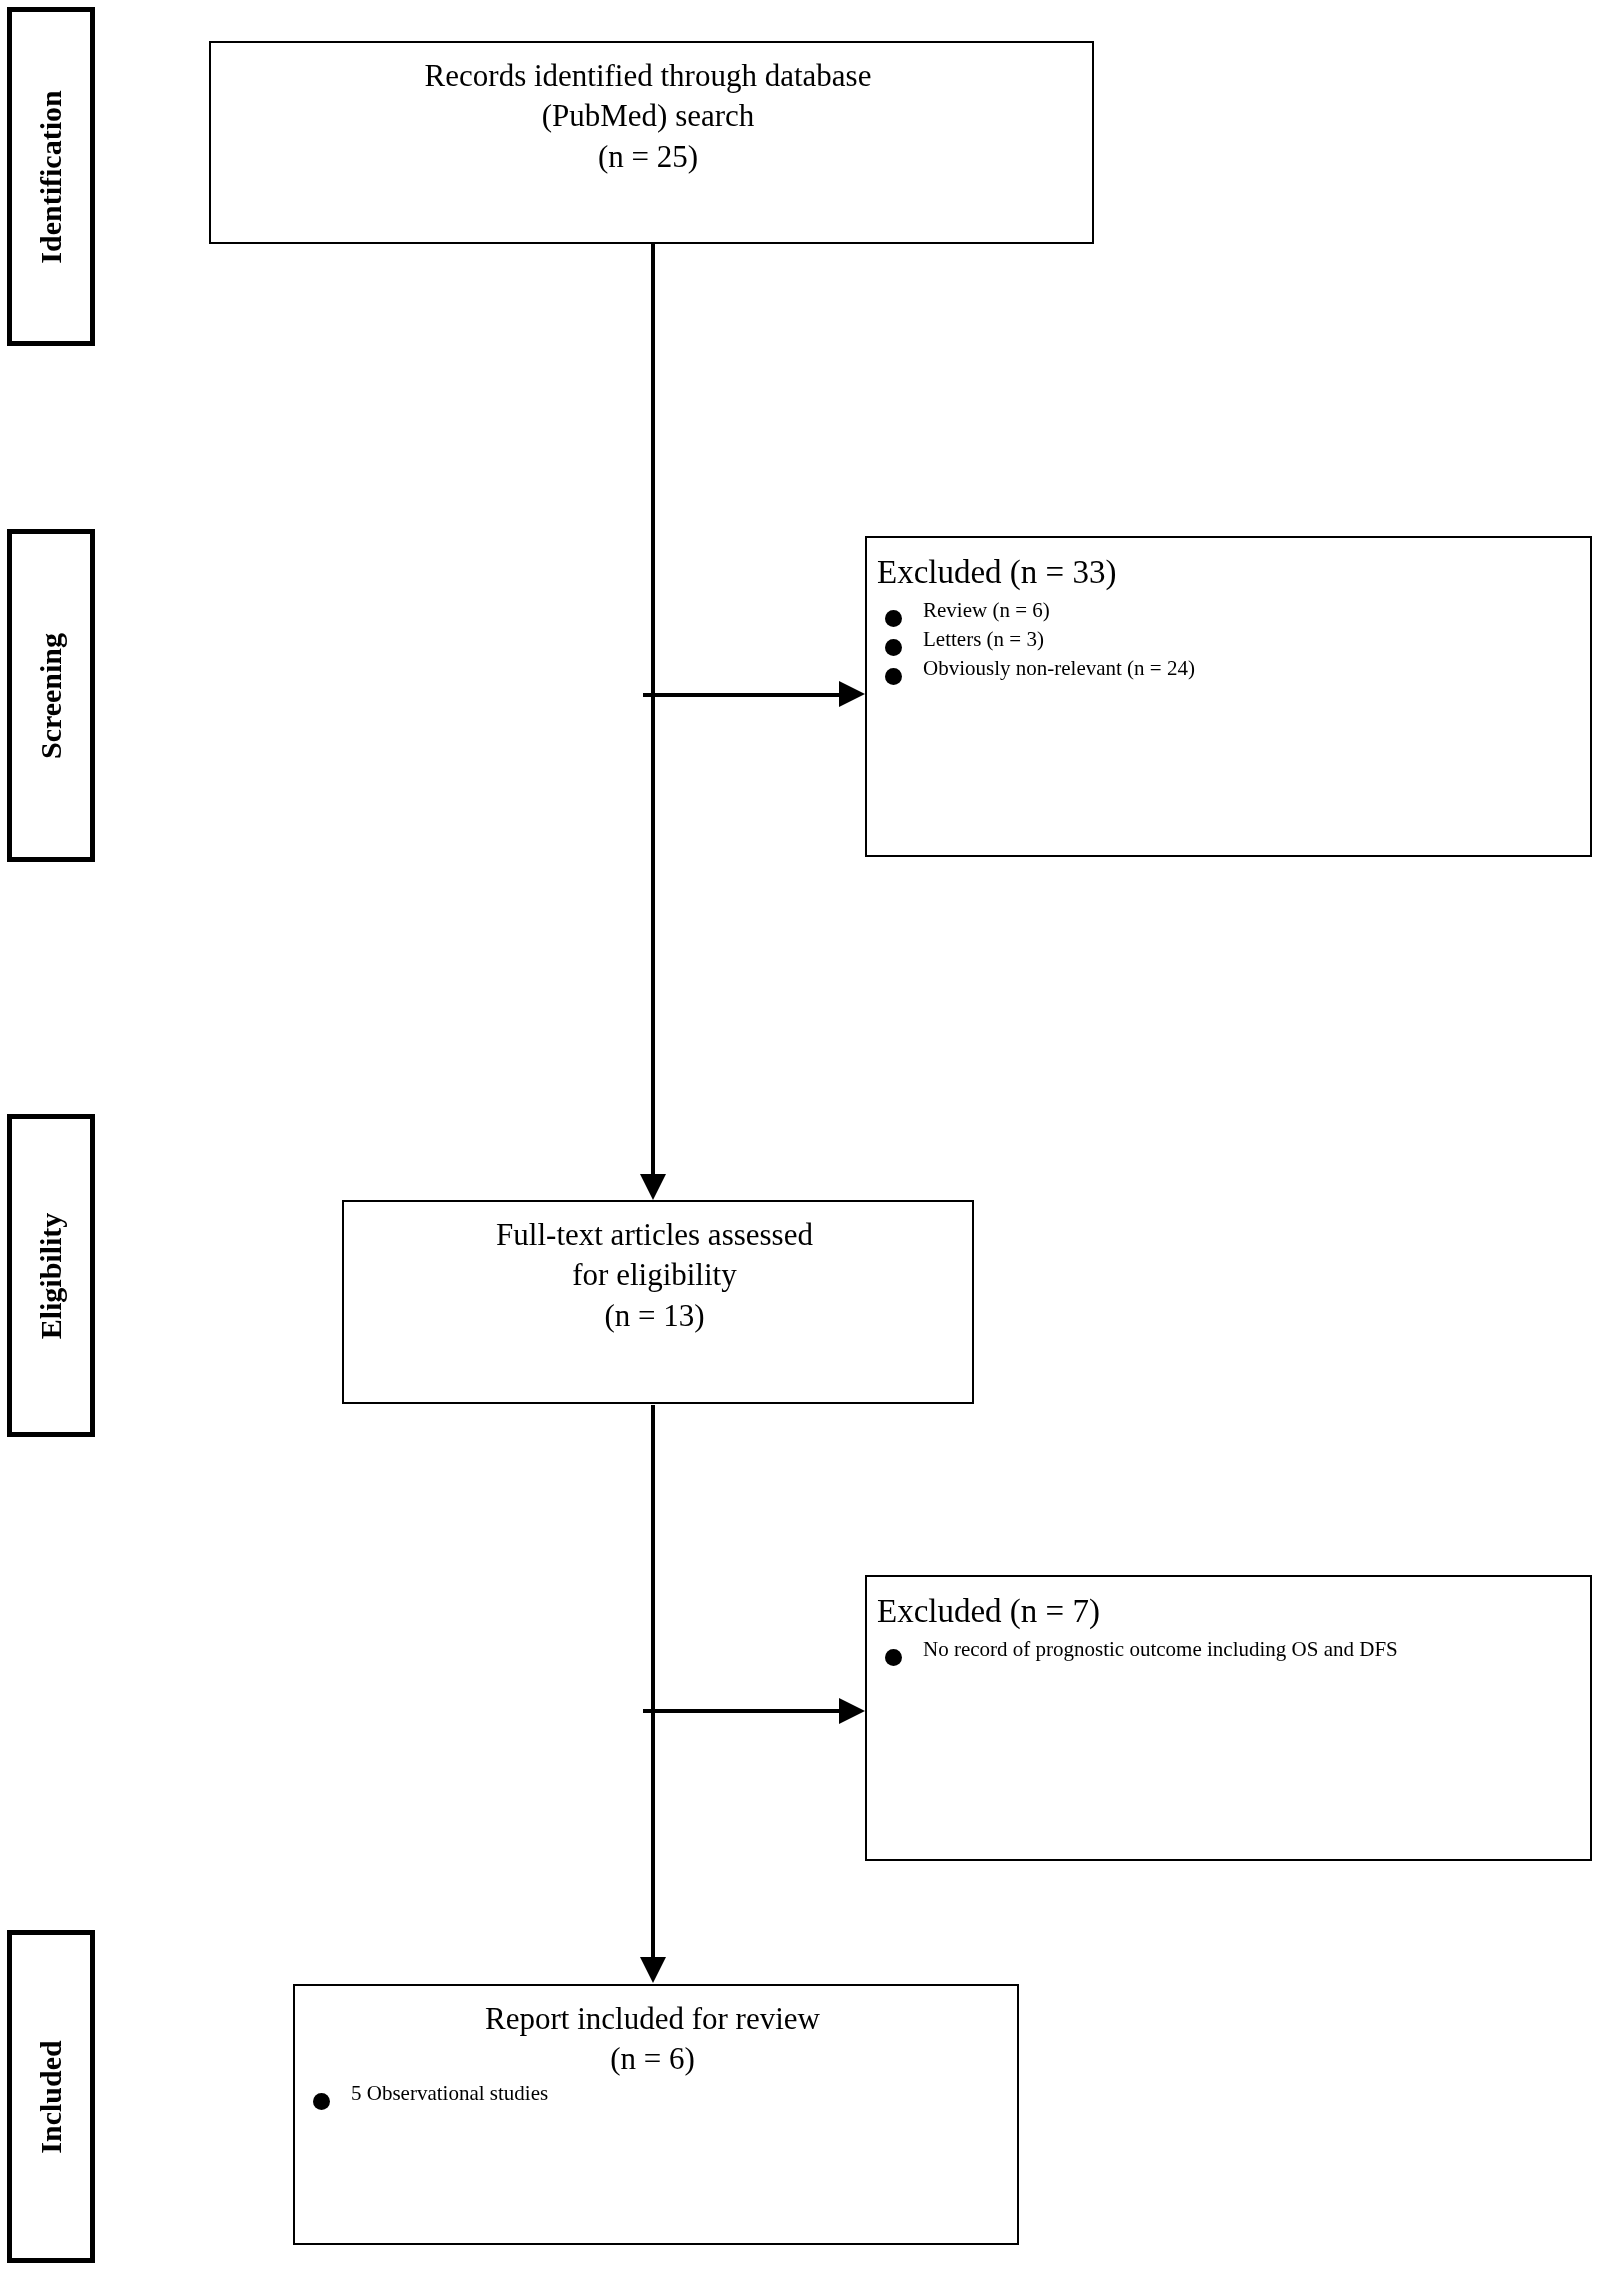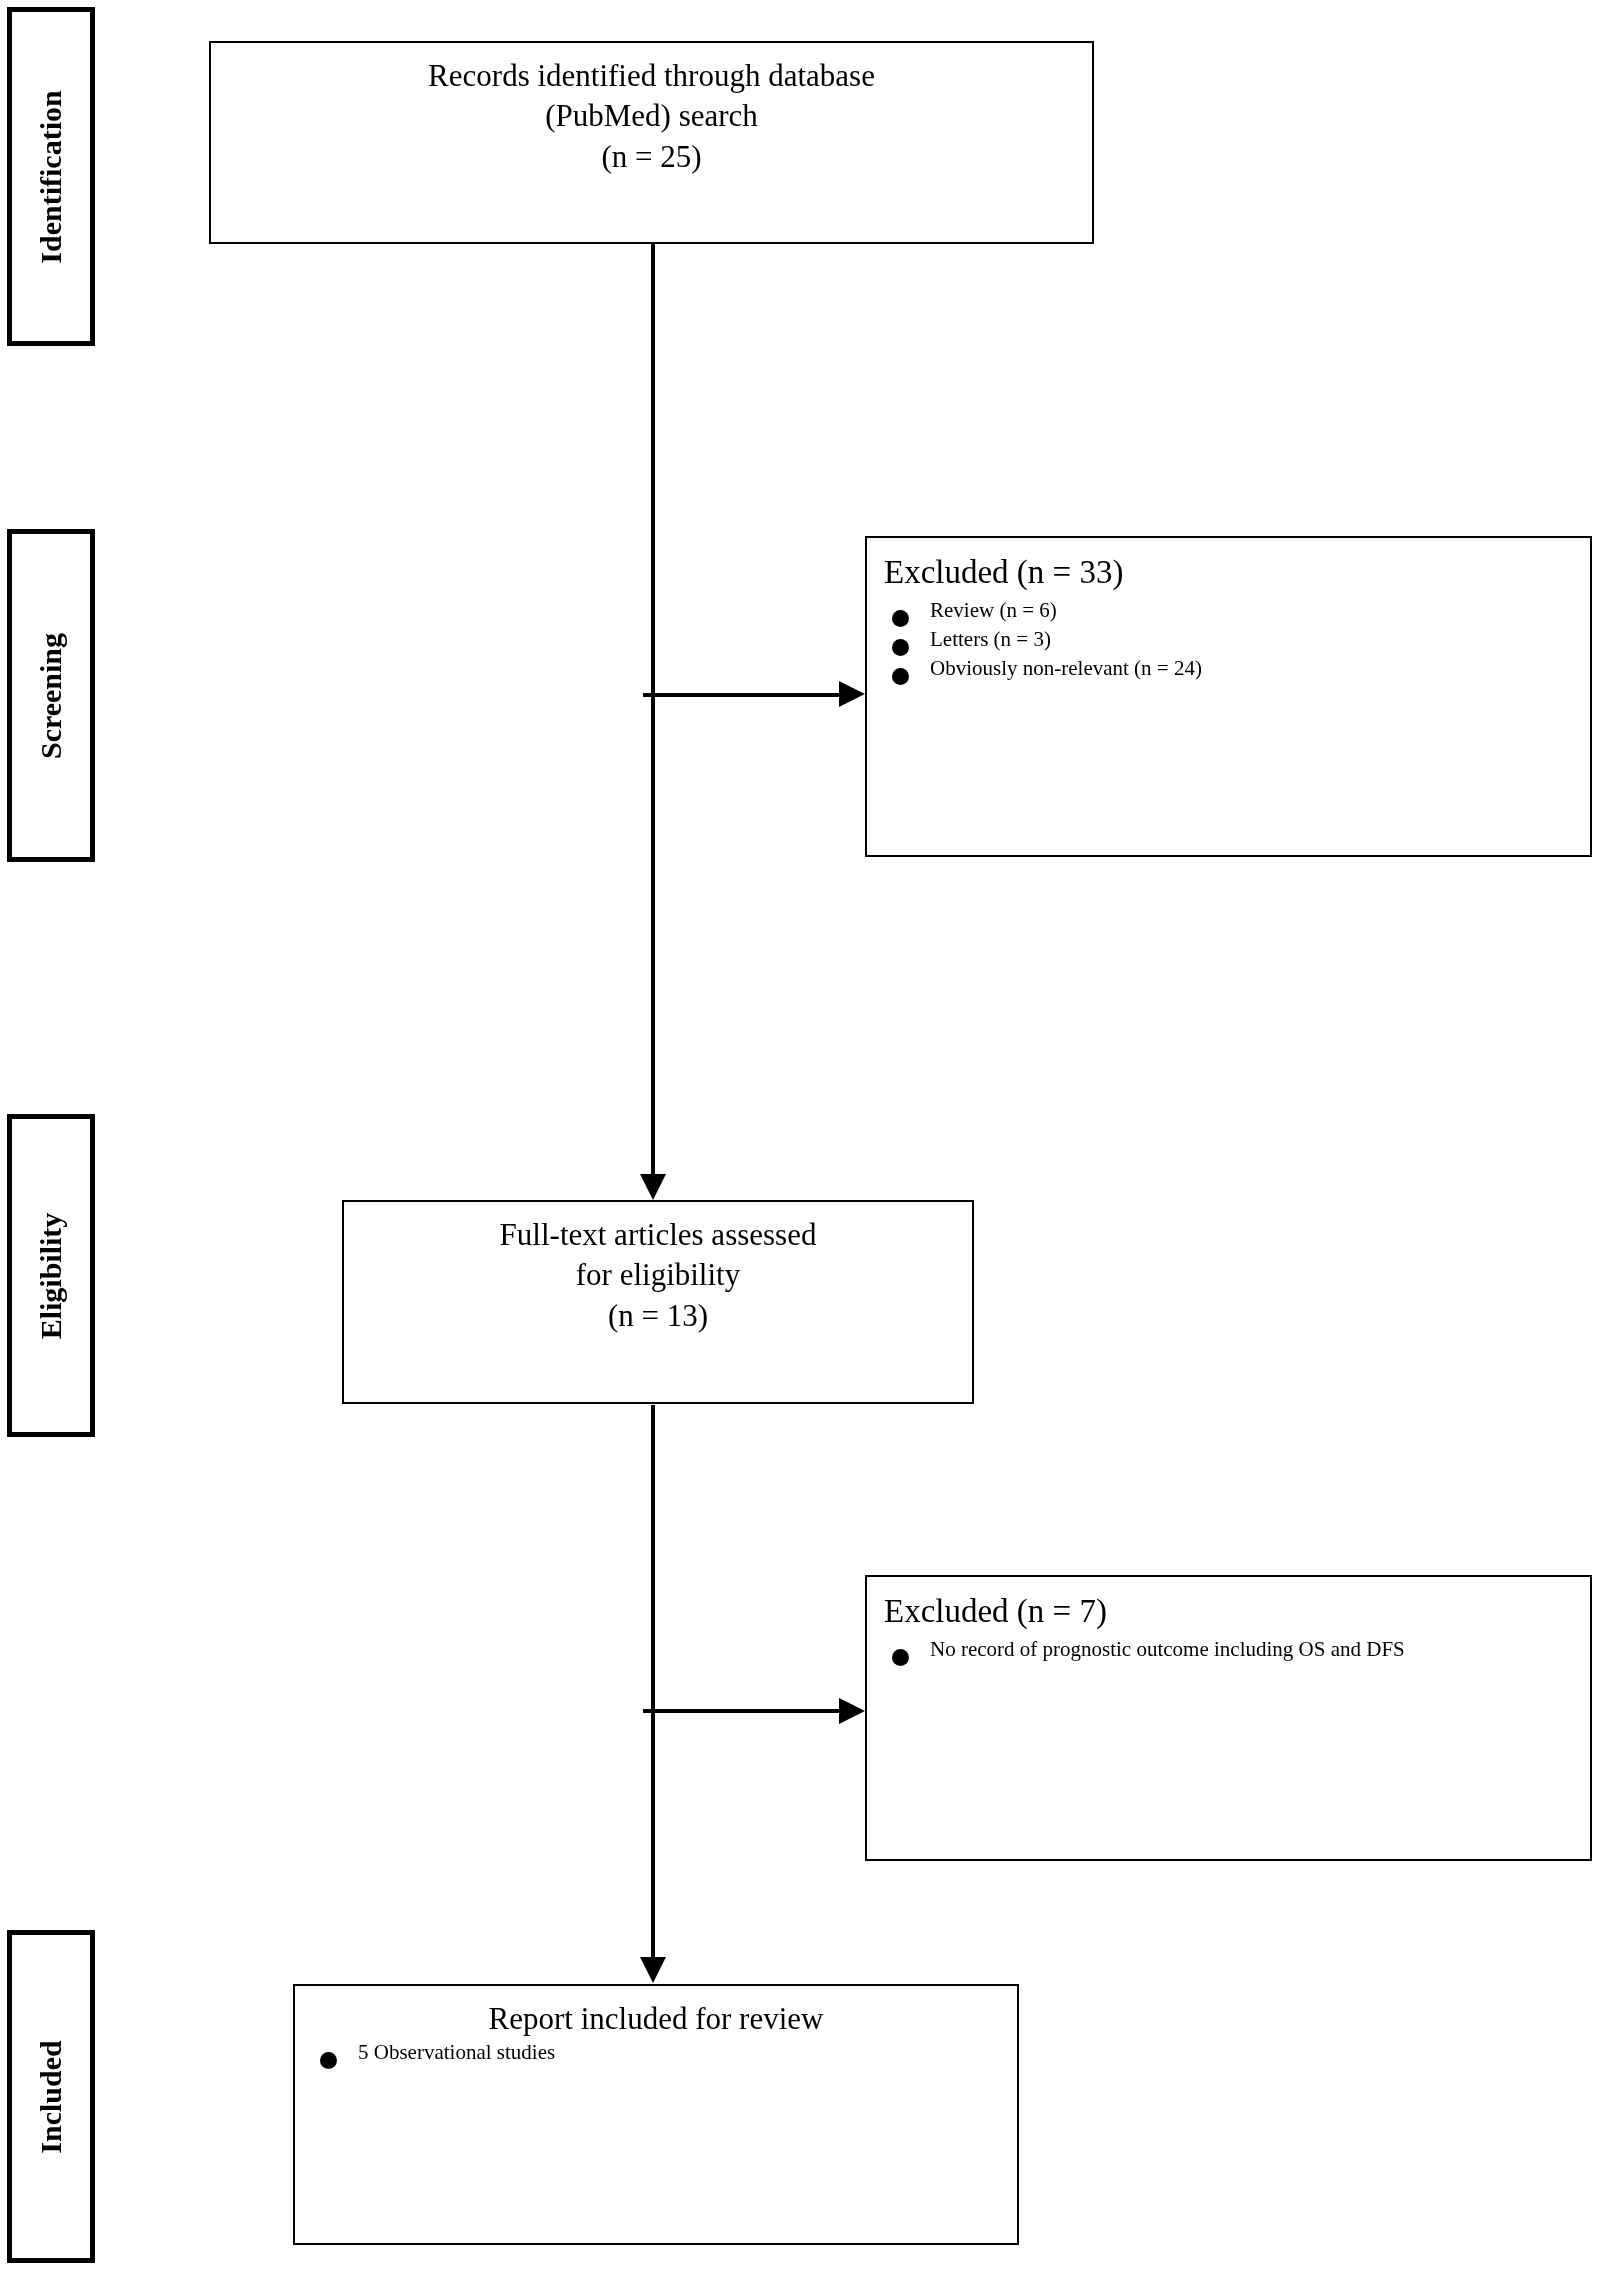--- a/index.html
+++ b/index.html
@@ -39,21 +39,21 @@
   }
 
   
   .flow-box {
     position: absolute;
     border: 2.5px solid #000000;
     background: #ffffff;
     box-sizing: border-box;
   }
   .box-inner {
-    padding: 13px 17px 13px 17px;
+    padding: 13px 17px 13px 10px;
     font-size: 31px;
     line-height: 1.30;
   }
   .centered .box-inner {
     text-align: center;
   }
   .box-line {
     display: block;
   }
 
@@ -201,20 +201,21 @@
           <span class="dot"></span>
           <span>No record of prognostic outcome including OS and DFS</span>
         </li>
       </ul>
     </div>
   </div>
 
   <div class="flow-box centered" style="left:293px; top:1984px; width:726px; height:261px;">
     <div class="box-inner">
       <span class="box-line">Report included for review</span>
+      <span class="box-line">(n = 6)</span>
       <ul class="bullets">
         <li>
           <span class="dot"></span>
           <span>5 Observational studies</span>
         </li>
       </ul>
     </div>
   </div>
 
 </div>

